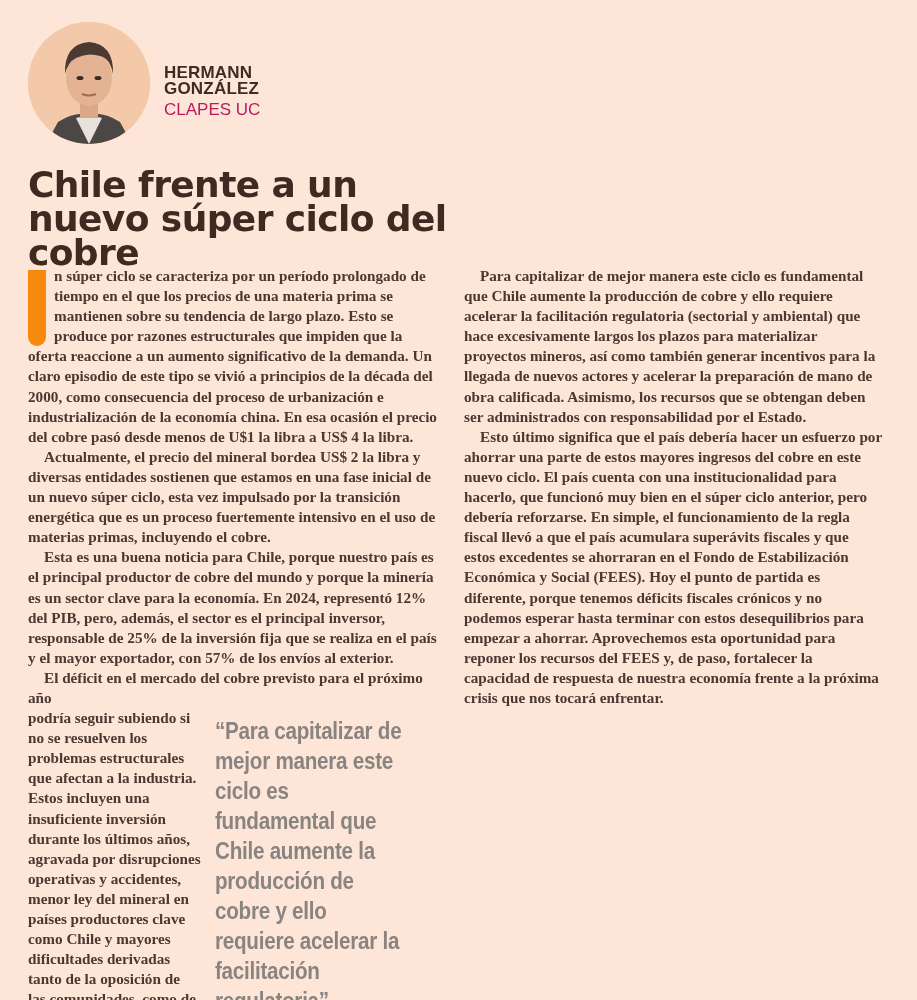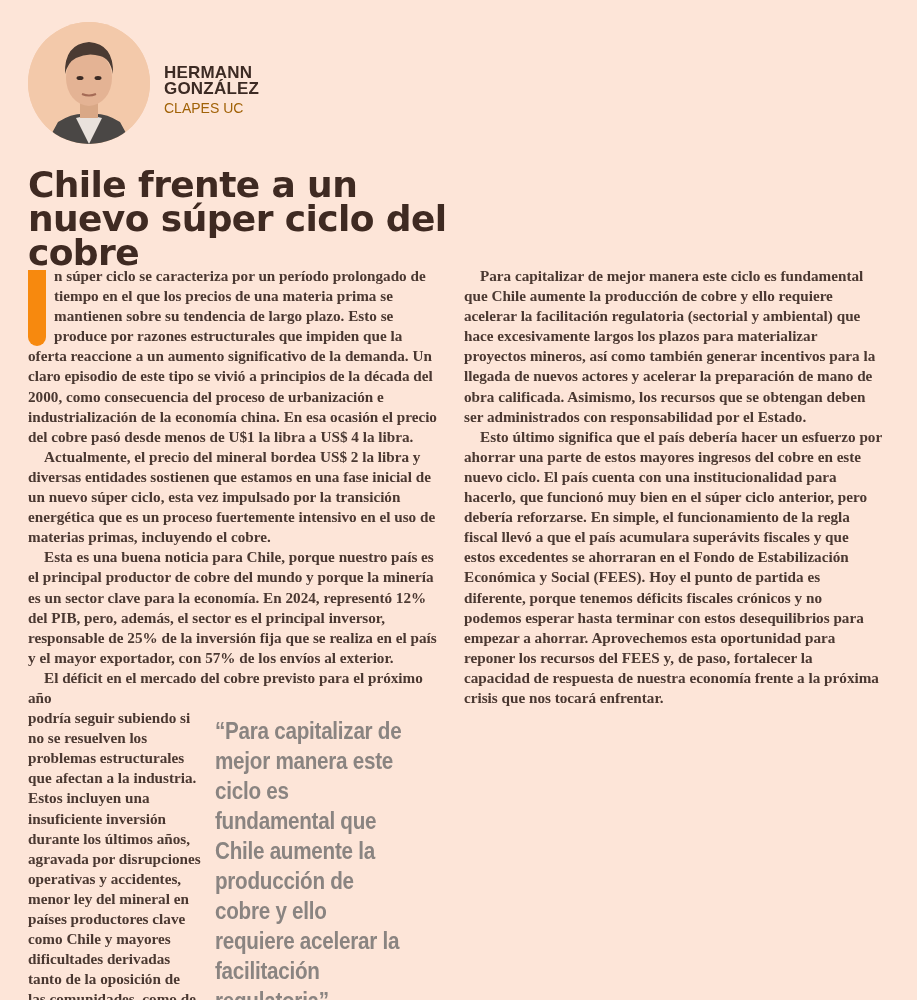--- a/index.html
+++ b/index.html
@@ -10,21 +10,21 @@
     font-family:"Liberation Serif", serif;
     position:relative;
   }
   .avatar {
     position:absolute; left:28px; top:22px; width:122px; height:122px;
     border-radius:50%; background:#f3c9aa; overflow:hidden;
   }
   .avatar svg { width:100%; height:100%; display:block; }
   .author { position:absolute; left:164px; top:65px; font-family:"Liberation Sans", sans-serif; }
   .author .name { font-weight:bold; font-size:17px; line-height:16px; color:#3d2b24; letter-spacing:0.2px; }
-  .author .aff { font-size:14px; color:#a16207; margin-top:3px; }
+  .author .aff { font-size:17px; color:#be185d; margin-top:3px; }
   .headline {
     position:absolute; left:28px; top:168px; width:420px;
     font-family:"DejaVu Sans", sans-serif; font-weight:bold;
     font-size:36px; line-height:34px; color:#3f2a22; margin:0;
     letter-spacing:-0.6px;
   }
   .col { position:absolute; font-size:15.2px; line-height:20.1px; color:#4a3831; }
   .col p { margin:0; text-align:left;font-weight:bold; }
   .col p.ind { text-indent:16px; }
   .colL { left:28px; top:266px; width:413px; }

